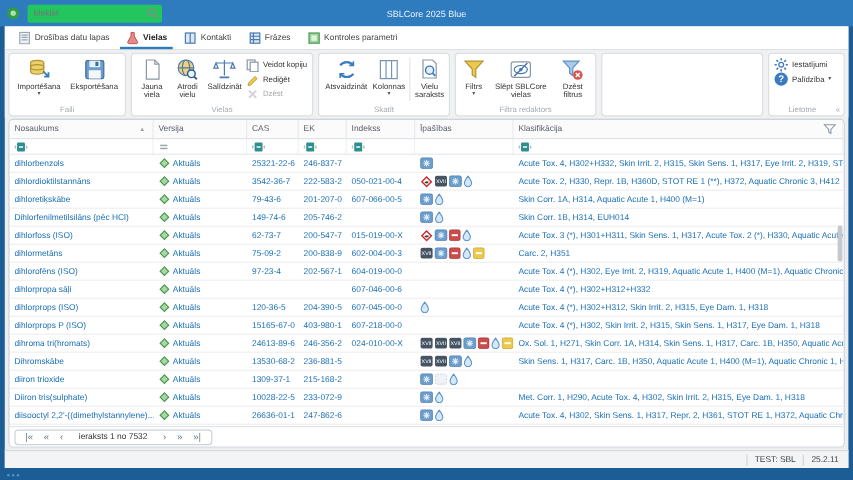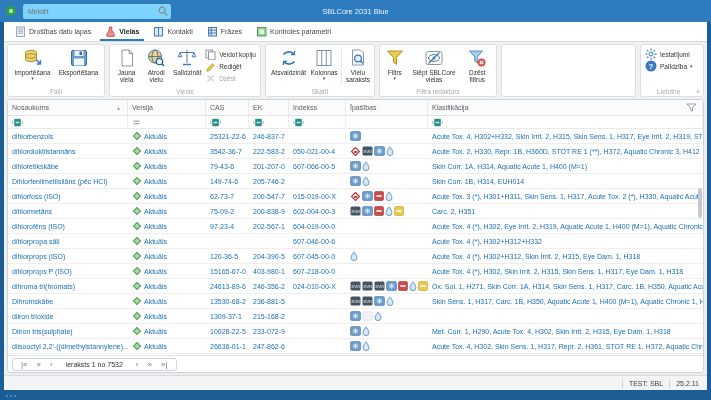--- a/index.html
+++ b/index.html
@@ -5,21 +5,21 @@
   * { box-sizing: border-box; margin: 0; padding: 0; }
   html,body { width:711px; height:400px; overflow:hidden; }
   body { font-family:"Liberation Sans", sans-serif; background:#1d5d95; position:relative; }
 
   .window { position:absolute; inset:0; }
 
   
   .titlebar { position:absolute; top:0; left:0; width:711px; height:22px;
     background:#2e7cbe; display:flex; align-items:center; color:#fff; }
   .appicon { width:14px; margin:0 4px 0 5px; display:flex; }
-  .searchbox { width:148px; height:15px; background:#7dd3fc; border-radius:2px;
+  .searchbox { width:112px; height:15px; background:#22c55e; border-radius:2px;
     display:flex; align-items:center; padding:0 3px 0 5px; }
   .searchbox input { flex:1; border:none; outline:none; font-size:7px; color:#555;
     font-family:"Liberation Sans",sans-serif; background:transparent; min-width:0; }
   .wintitle { position:absolute; left:50%; transform:translateX(-50%); font-size:7.5px; color:#eaf2fa; }
   .tb-right { margin-left:auto; display:flex; align-items:center; height:100%; }
   .userbtn { display:flex; align-items:center; gap:3px; font-size:7.5px; font-weight:bold;
     letter-spacing:.3px; padding:0 10px; height:100%; }
   .winctl { width:22px; height:100%; display:flex; align-items:center; justify-content:center; }
   .ctl-min i { display:block; width:7px; border-bottom:1px solid #fff; }
   .ctl-max i { display:block; width:6px; height:6px; border:1px solid #fff; }
@@ -113,21 +113,21 @@
       </span>
     <div class="searchbox">
       <input placeholder="Meklēt" style="">
       <span class="icon" id="searchicon">
           <svg width="10" height="10">
             <circle cx="4.2" cy="4.2" r="3" fill="none" stroke="#8a8a8a" stroke-width="1.2"></circle>
             <line x1="6.6" y1="6.6" x2="9.3" y2="9.3" stroke="#8a8a8a" stroke-width="1.2"></line>
           </svg>
         </span>
     </div>
-    <span class="wintitle">SBLCore 2031 Blue</span>
+    <span class="wintitle">SBLCore 2025 Blue</span>
   </div>
 
   <div class="inner">
     <div class="tabbar" id="tabbar">
         <div class="tab">
           <span class="icon">
             <svg width="11" height="11">
               <rect x="1.5" y="1" width="8" height="9.5" fill="#eef2f7" stroke="#9aa7b5"></rect>
               <line x1="3" y1="3.2" x2="8" y2="3.2" stroke="#9aa7b5"></line>
               <line x1="3" y1="5.2" x2="8" y2="5.2" stroke="#9aa7b5"></line>

